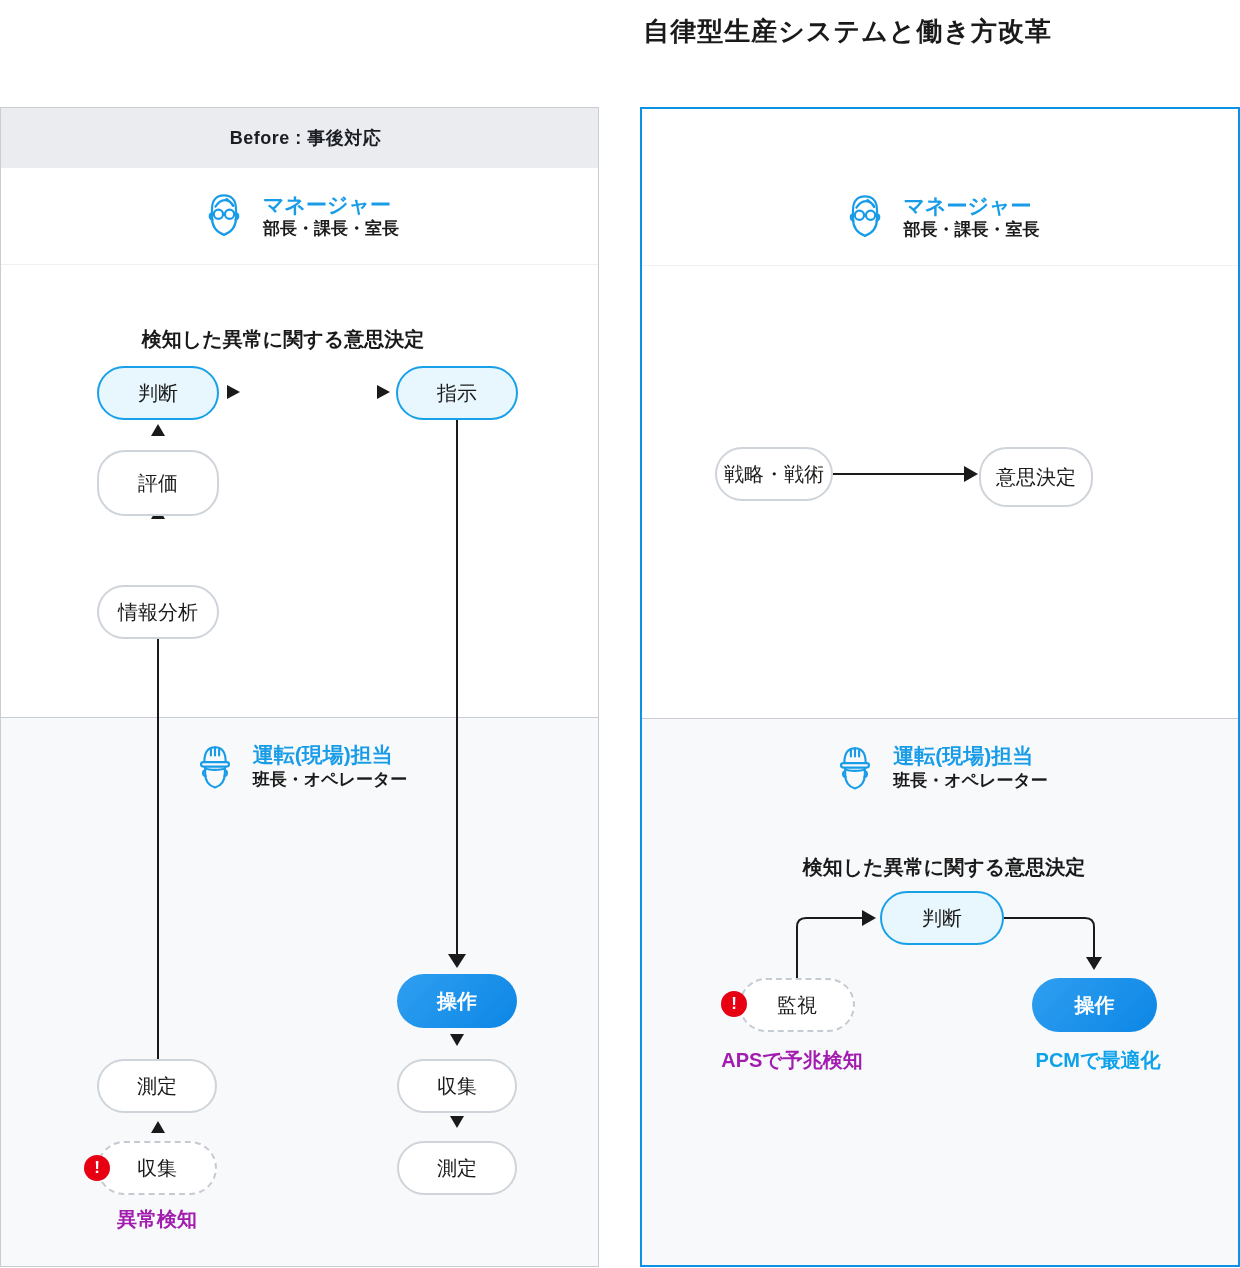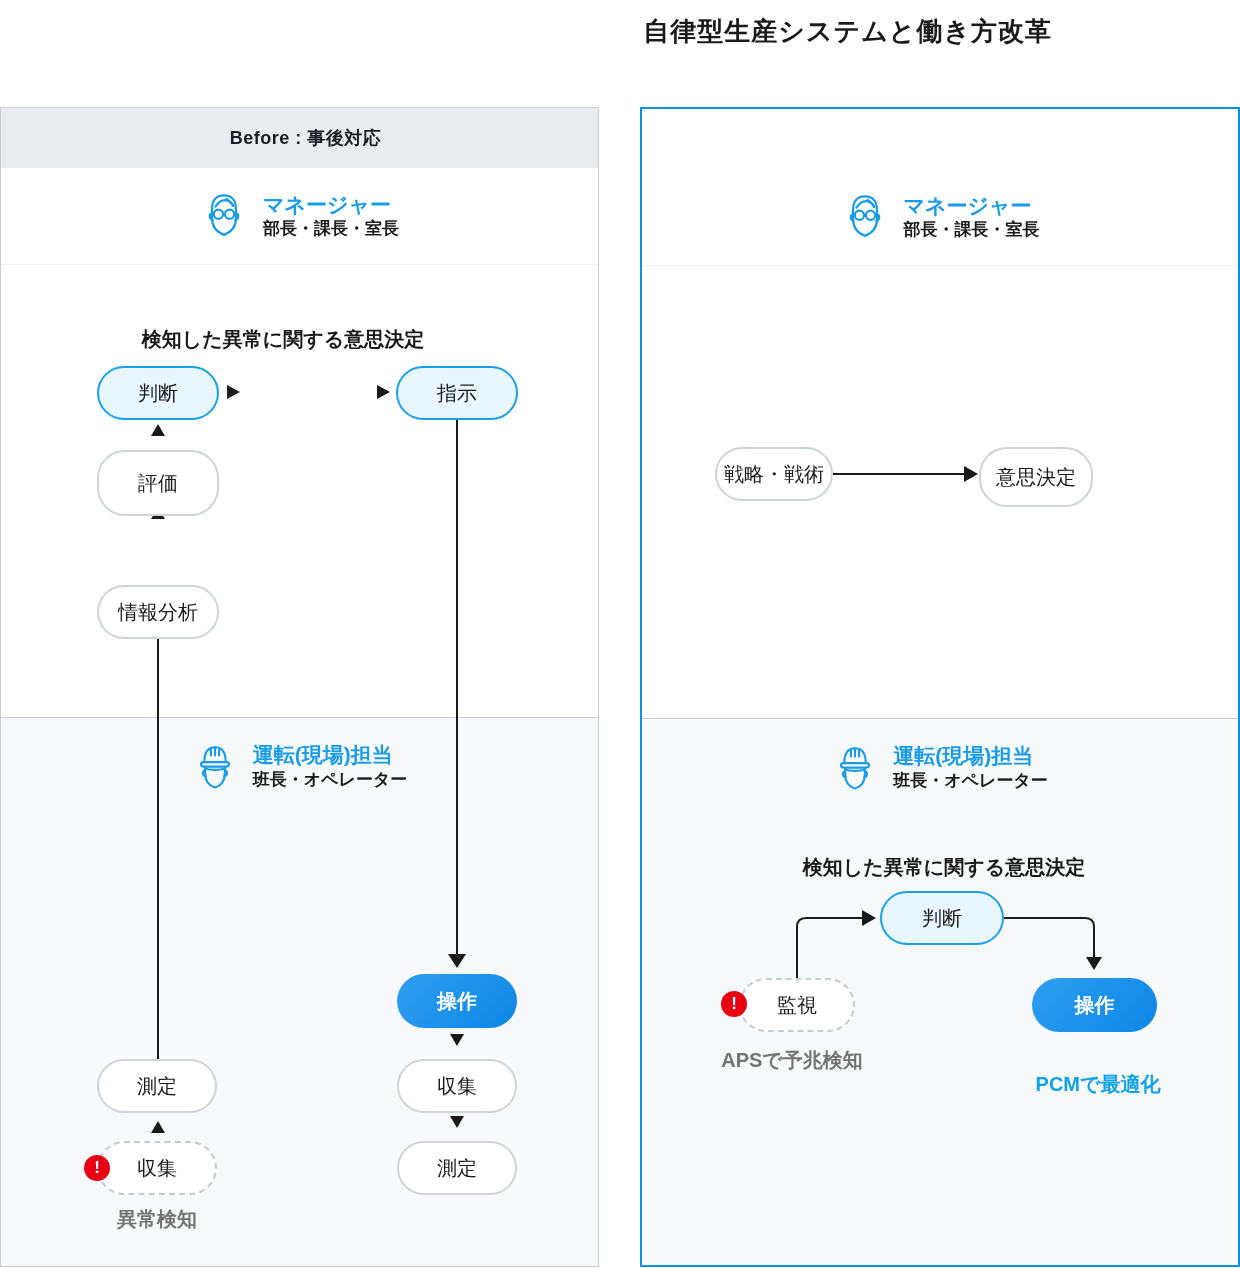--- a/index.html
+++ b/index.html
@@ -24,21 +24,21 @@
   .persona-sub{font-size:17px;font-weight:700;color:#1a1a1a;line-height:1.3;}
   .connectors{position:absolute;left:0;top:0;width:100%;height:100%;pointer-events:none;}
   .pill{position:absolute;display:flex;align-items:center;justify-content:center;
        border-radius:28px;font-size:20px;background:#fff;box-sizing:border-box;white-space:nowrap;}
   .pill.lt{background:#e8f6fd;border:2px solid #18a0e8;}
   .pill.wt{border:2px solid #ced4da;}
   .pill.ds{border:2px dashed #c5cbd2;}
   .pill.bl{background:linear-gradient(135deg,#2f9ff1,#0c86e5);color:#fff;font-weight:700;border:none;}
   .cap{position:absolute;transform:translateX(-50%);font-weight:700;font-size:20px;white-space:nowrap;}
   .cap.dark{color:#1a1a1a;}
-  .cap.red{color:#737373;}
+  .cap.red{color:#a21caf;}
   .cap.blue{color:#0ea2ea;}
   .alert-badge{position:absolute;width:26px;height:26px;border-radius:50%;background:#e60012;
        color:#fff;font-size:17px;font-weight:700;display:flex;align-items:center;justify-content:center;z-index:3;}
   .pill{z-index:2;}
   .icon-svg{display:block;}
 </style>
 </head>
 <body>
 
 <div class="page-title">自律型生産システムと働き方改革</div>
@@ -178,14 +178,14 @@
   <div class="pill wt" style="left:337px;top:338px;width:114px;height:60px;">意思決定</div>
 
   <div class="cap dark" style="left:302px;top:745px;">検知した異常に関する意思決定</div>
 
   <div class="pill lt" style="left:238px;top:782px;width:124px;height:54px;">判断</div>
   <div class="pill ds" style="left:97px;top:869px;width:116px;height:54px;">監視</div>
   <div class="alert-badge" style="left:79px;top:882px;">!</div>
   <div class="pill bl" style="left:390px;top:869px;width:125px;height:54px;">操作</div>
 
   <div class="cap red" style="left:150px;top:938px;">APSで予兆検知</div>
-  <div class="cap blue" style="left:456px;top:938px;margin-top:24px;">PCMで最適化</div>
+  <div class="cap blue" style="left:456px;top:938px;">PCMで最適化</div>
 </section>
 
 </body></html>

